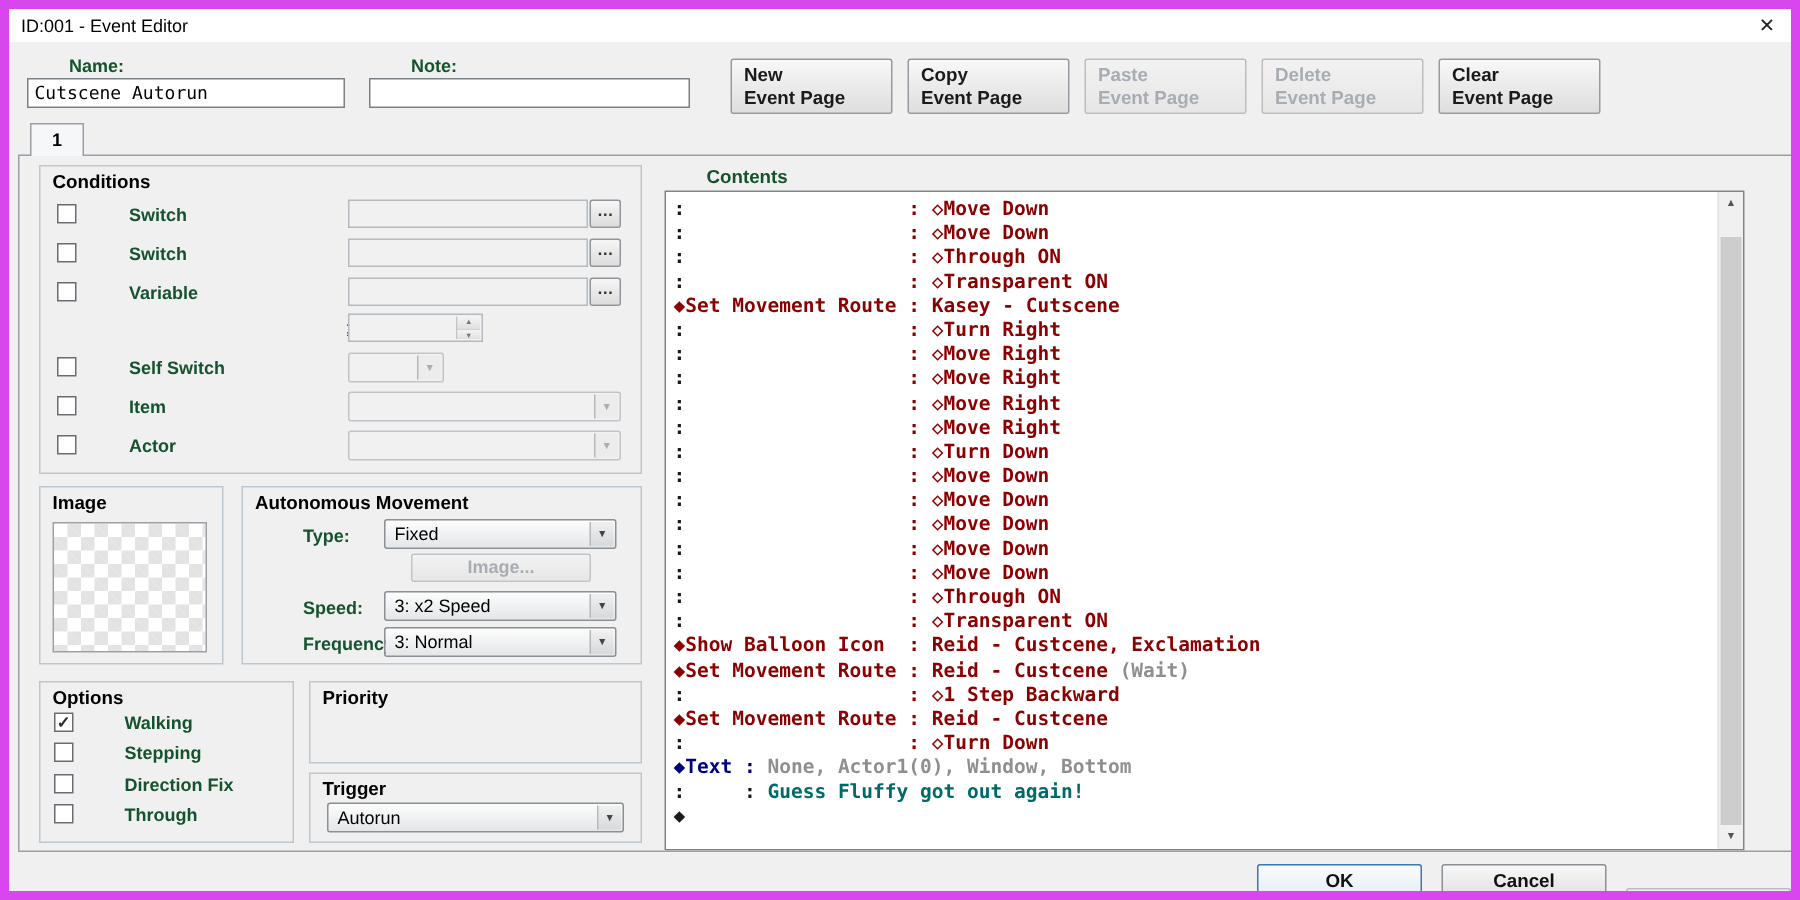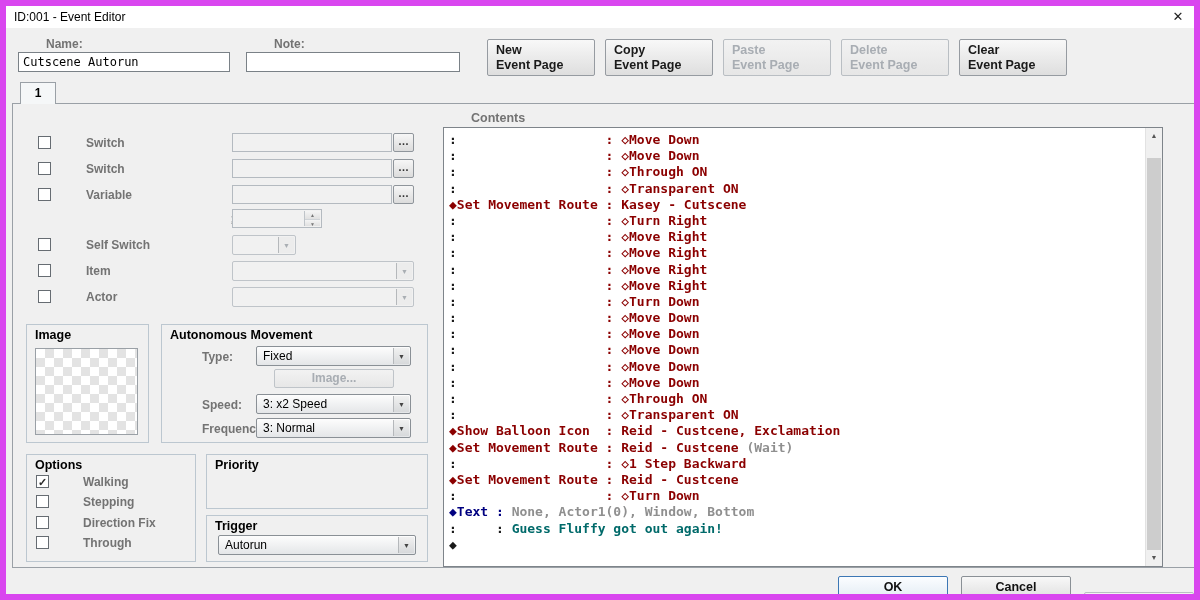--- a/index.html
+++ b/index.html
@@ -7,21 +7,21 @@
   body { font-family: "Liberation Sans", sans-serif; font-size: 12px; background: #e8e8e8; }
 
   .window { position: absolute; left: 0; top: 0; width: 1200px; height: 600px;
             background: #f0f0f0; border: 6px solid #d946ef; overflow: hidden; }
 
   .titlebar { position: absolute; left: 0; top: 0; right: 0; height: 22px; background: #ffffff; }
   .titlebar .title { position: absolute; left: 8px; top: 4px; font-size: 12px; color: #000; }
   .titlebar .close { position: absolute; right: 2px; top: 0; width: 28px; height: 22px;
                      text-align: center; line-height: 22px; font-size: 13px; color: #222; cursor: pointer; }
 
-  .lbl { position: absolute; font-weight: bold; font-size: 12px; color: #737373; white-space: nowrap; padding-left: 28px; }
+  .lbl { position: absolute; font-weight: bold; font-size: 12px; color: #14532d; white-space: nowrap; padding-left: 28px; }
   .lbl.norm { font-weight: normal; }
 
   .txt { position: absolute; height: 20px; border: 1px solid #7a8187; background: #fff;
          font-family: "DejaVu Sans Mono", monospace; font-size: 12px; padding: 0 4px; color: #000; }
 
   .page-btn { position: absolute; top: 33px; width: 108px; height: 37px;
               background: linear-gradient(#f8f8f8, #dedede); border: 1px solid #969ba1; border-radius: 2px;
               padding: 3px 0 0 8px; cursor: pointer; }
   .page-btn span { display: block; font-weight: bold; font-size: 12.5px; line-height: 15px; color: #1a1a1a; }
   .page-btn.disabled { background: linear-gradient(#f2f2f2, #e6e6e6); border-color: #b9bec3; cursor: default; }
@@ -122,20 +122,23 @@
     <span>Event Page</span>
   </div>
   <div class="page-btn" style="left:953px">
     <span>Clear</span>
     <span>Event Page</span>
   </div>
 
   <div class="tab">1</div>
   <div class="page-frame"></div>
 
+  <div class="group" style="left:20px;top:104px;width:402px;height:206px">
+    <span class="group-title">Conditions</span>
+  </div>
   <span class="cb" style="left:32px;top:130px"></span>
   <span class="lbl" style="left:52px;top:130px">Switch</span>
   <div class="field" style="left:226px;top:127px;width:160px"></div>
   <div class="mini-btn" style="left:387px;top:127px">…</div>
 
   <span class="cb" style="left:32px;top:156px"></span>
   <span class="lbl" style="left:52px;top:156px">Switch</span>
   <div class="field" style="left:226px;top:153px;width:160px"></div>
   <div class="mini-btn" style="left:387px;top:153px">…</div>
 

